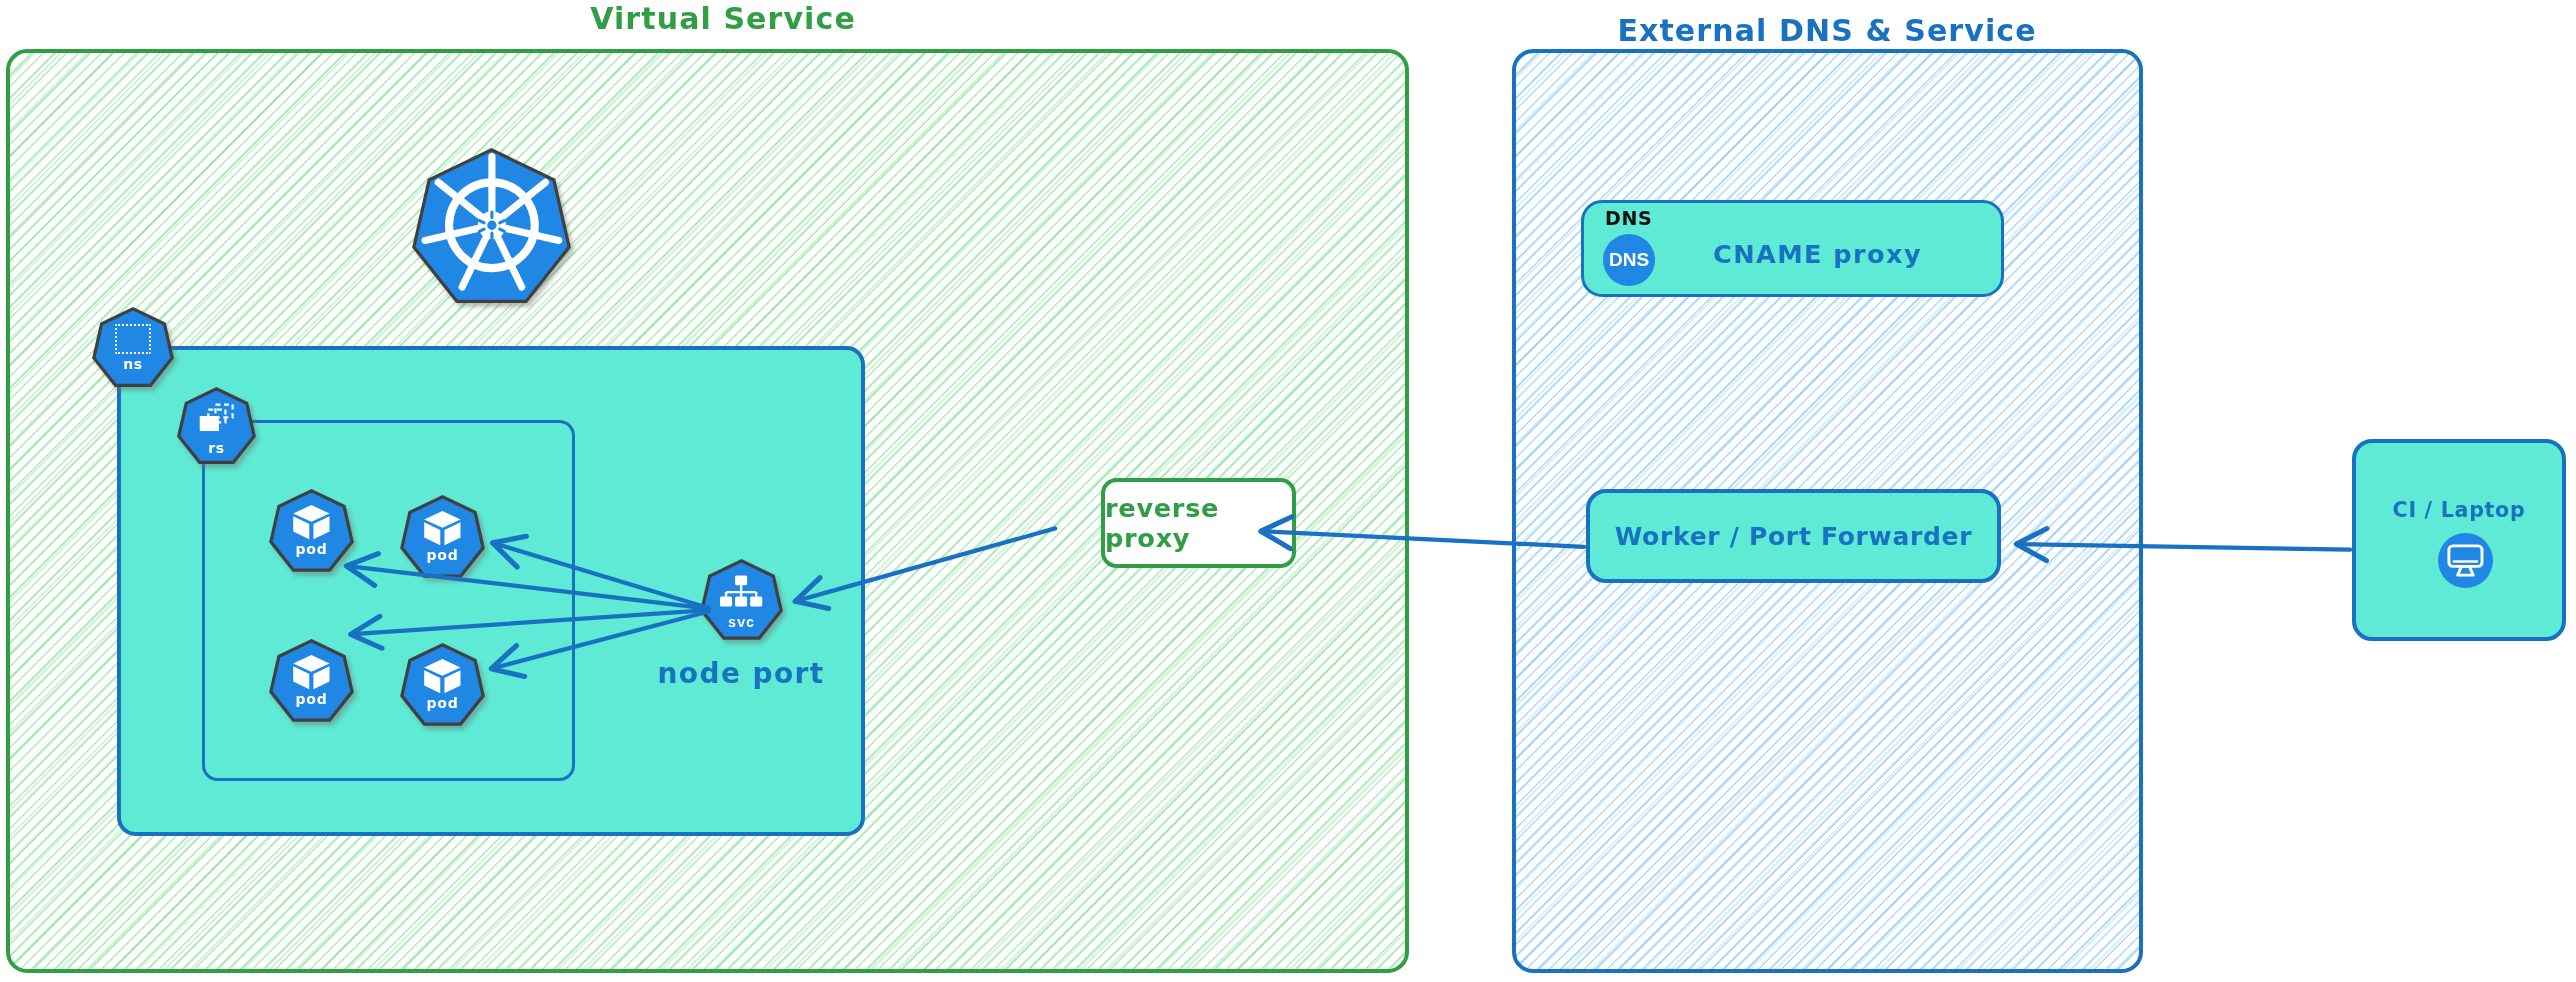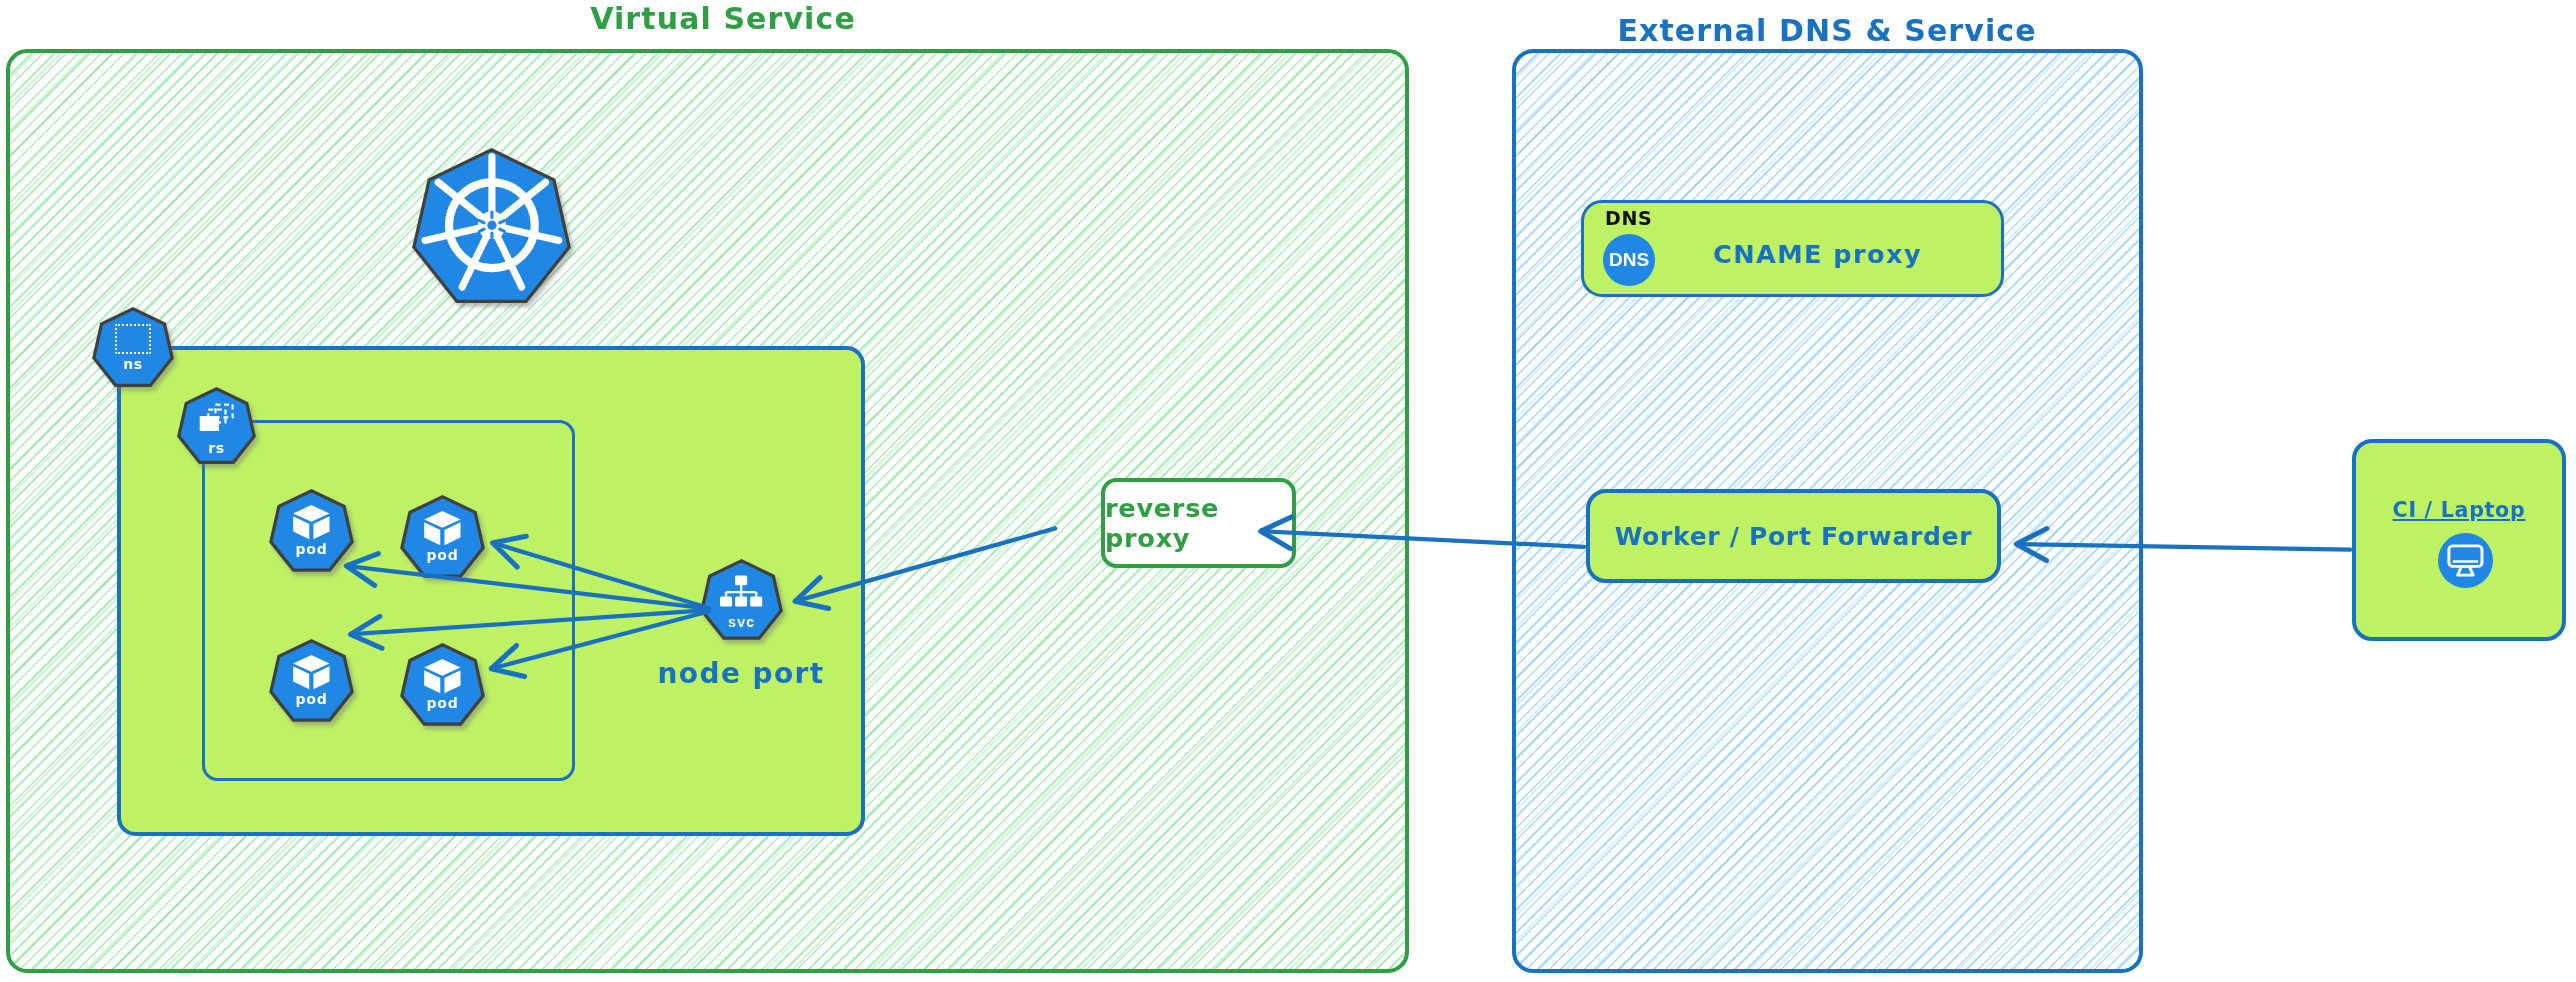--- a/index.html
+++ b/index.html
@@ -33,21 +33,21 @@
     border: 4.3px solid var(--blue);
     background-image:
       repeating-linear-gradient(135deg, rgba(116,192,252,0) 0 6.4px, rgba(116,192,252,.55) 6.4px 8.2px),
       repeating-linear-gradient(135deg, rgba(165,216,255,0) 0 16.3px, rgba(165,216,255,.40) 16.3px 18.5px);
   }
 
   .title { font-size: 30px; font-weight: 600; letter-spacing: 1.1px; white-space: nowrap; }
   #vm-title  { left: 723px; top: 1.4px;  transform: translateX(-50%); color: var(--green); }
   #ext-title { left: 1827px; top: 13px;  transform: translateX(-50%); color: var(--blue); }
 
-  .white-box { background: #bef264; border: 4.3px solid var(--blue); }
+  .white-box { background: #5eead4; border: 4.3px solid var(--blue); }
   #ns-box    { left: 117px; top: 346px; width: 748px; height: 490px; border-radius: 18.5px; }
   #inner-box { left: 202px; top: 420px; width: 373px;  height: 361px; border-radius: 15.6px; border-width: 3.6px; }
 
   #rproxy-box {
     left: 1057px; top: 478px; width: 195px; height: 90px;
     background: #fff; border: 4.3px solid var(--green); border-radius: 15.6px;
     display: flex; align-items: center; justify-content: center;
     color: var(--green); font-size: 25.6px; font-weight: 600; letter-spacing: 0.7px; margin-left: 44px;
   }
 
@@ -64,21 +64,21 @@
     color: var(--blue); font-size: 25.6px; font-weight: 600; letter-spacing: 1.4px; }
 
   #worker-box {
     left: 1586px; top: 489px; width: 415px; height: 94px; border-radius: 20px;
     display: flex; align-items: center; justify-content: center;
     color: var(--blue); font-size: 25px; font-weight: 600; letter-spacing: 0.7px;
   }
 
   #ci-box { left: 2352px; top: 439px; width: 214px; height: 202px; border-radius: 20px; }
   #ci-label { left: 2366px; top: 498px; width: 186px; text-align: center;
-    color: var(--blue); font-size: 20.6px; font-weight: 600; letter-spacing: 0.7px; text-decoration: underline; }
+    color: var(--blue); font-size: 20.6px; font-weight: 600; letter-spacing: 0.7px; }
   #ci-badge {
     left: 2438px; top: 533px; width: 55px; height: 55px; border-radius: 50%;
     background: var(--iconblue); display: flex; align-items: center; justify-content: center;
   }
 
   
   .hepta { filter: drop-shadow(3.6px 4.3px 2.1px rgba(110,110,110,.45)); }
   .hepta .shell { width: 100%; height: 100%; background: #404040; clip-path: var(--hepta); position: relative; }
   .hepta .fill  { position: absolute; inset: 3.6px; background: var(--iconblue); clip-path: var(--hepta);
                   display: flex; flex-direction: column; align-items: center; }

